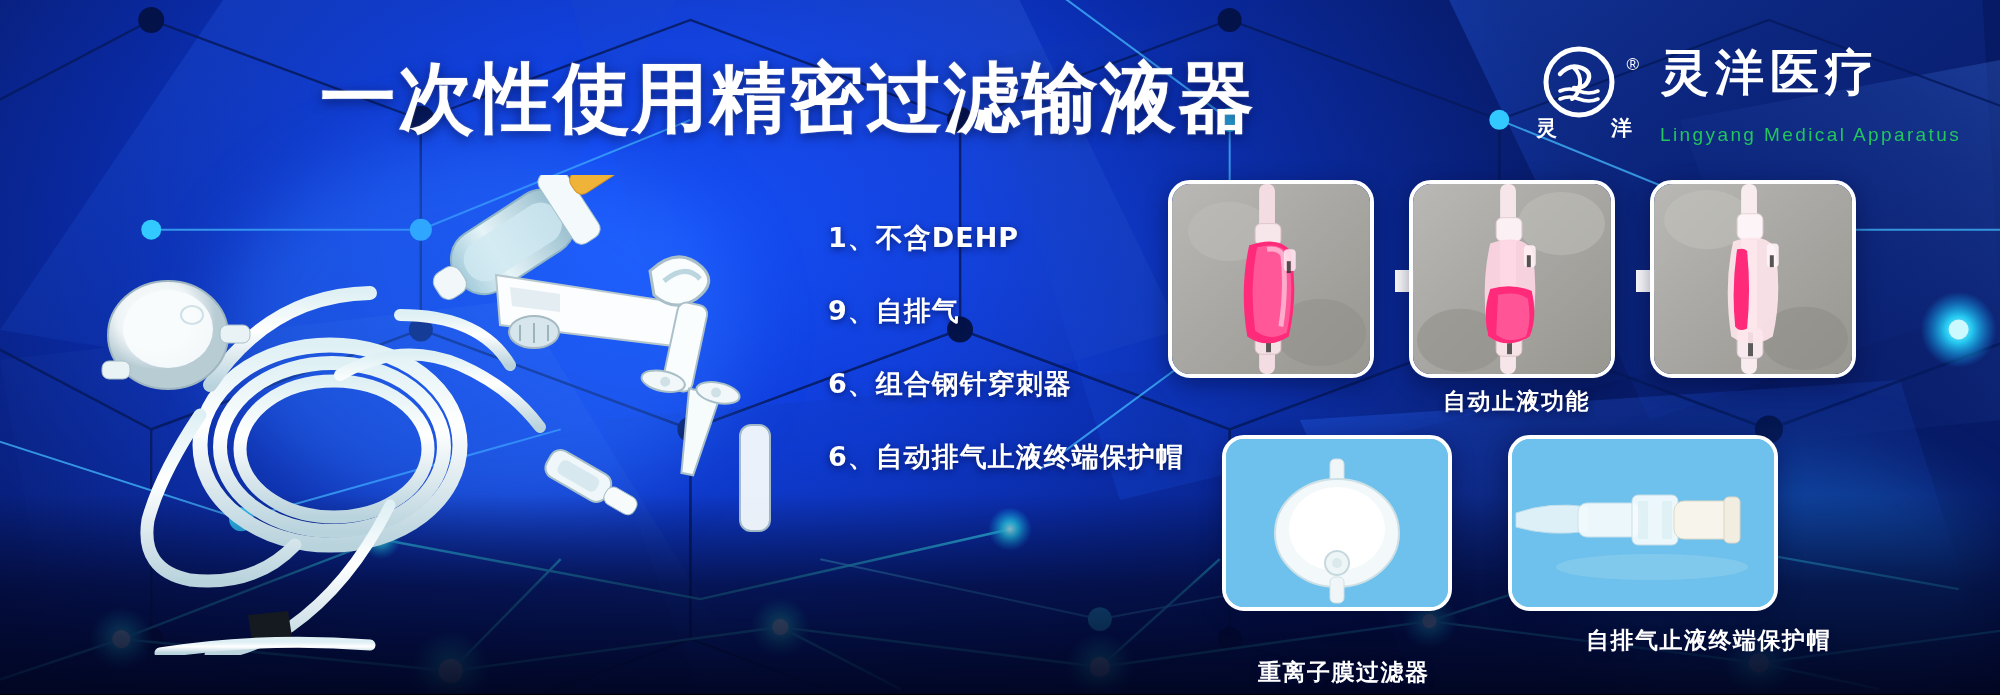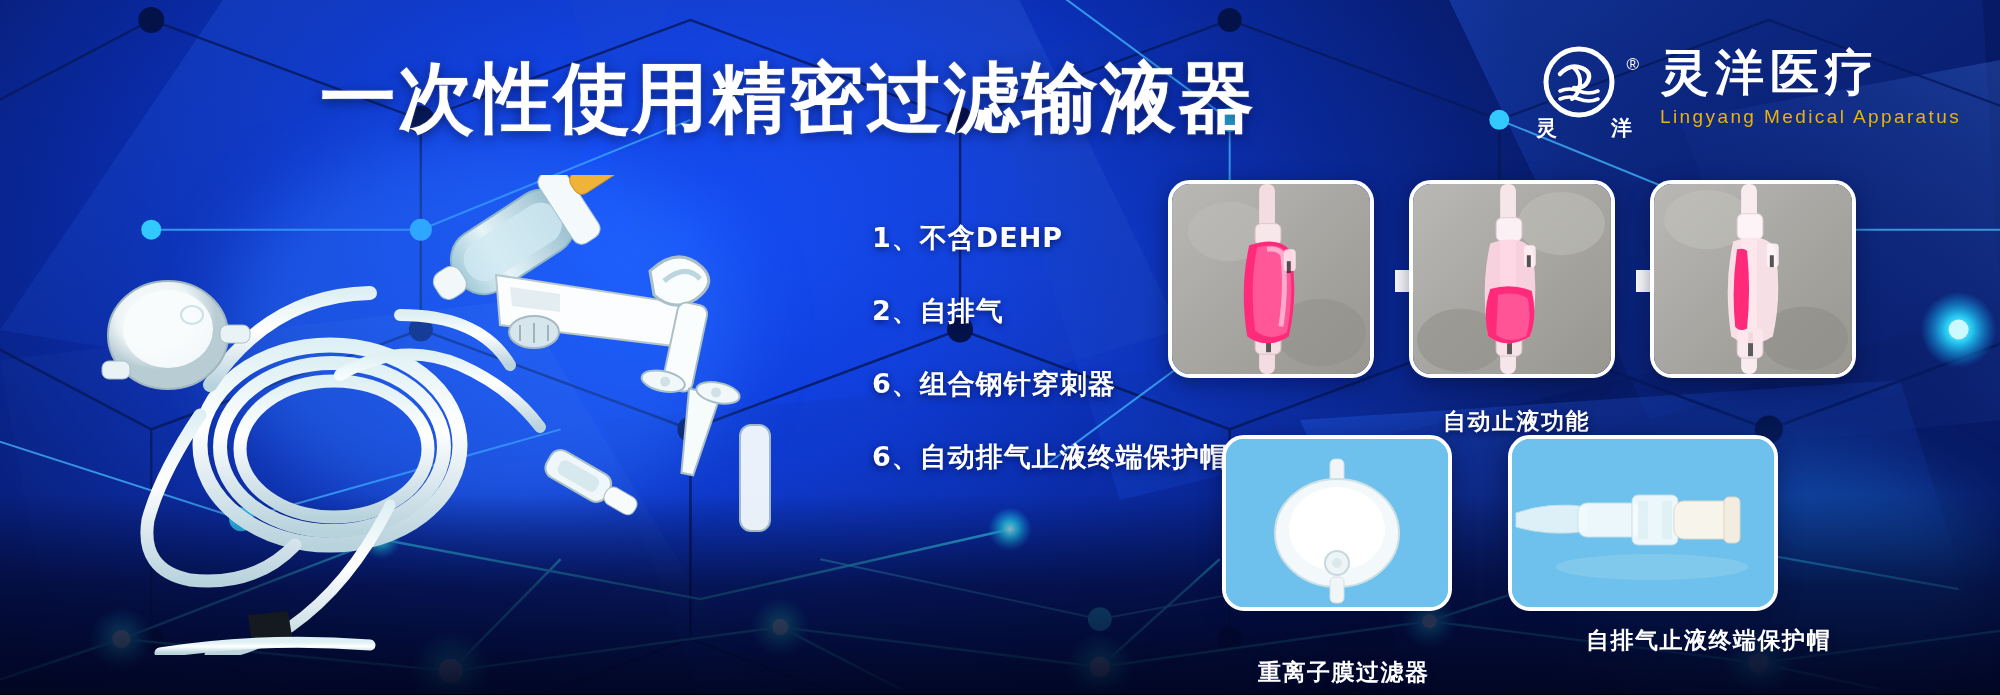--- a/index.html
+++ b/index.html
@@ -43,32 +43,31 @@
     position:absolute;left:0;top:70px;width:104px;display:flex;justify-content:space-between;
     color:#fff;font-size:21px;font-weight:bold;font-family:"DejaVu Sans",sans-serif;
     padding:0 4px;
   }
   .logo-text{margin-left:24px;padding-top:4px;}
   .logo-cn{
     color:#fff;font-size:49px;font-weight:bold;letter-spacing:6px;line-height:1;
     font-family:"DejaVu Sans","Liberation Sans",sans-serif;
   }
   .logo-en{
-    color:#eab308;font-size:19px;letter-spacing:2.4px;margin-top:9px;
+    color:#22c55e;font-size:19px;letter-spacing:2.4px;margin-top:27px;
     font-family:"Liberation Sans",sans-serif;
   }
 
   
   .features{position:absolute;left:828px;top:220px;}
   .feature{
     color:#fff;font-size:27px;font-weight:bold;letter-spacing:1px;
     font-family:"DejaVu Sans","Liberation Sans",sans-serif;
     margin-bottom:37px;white-space:nowrap;
     text-shadow:0 2px 7px rgba(0,12,70,.72);
-    margin-left:44px;
   }
   .feature:last-child{margin-bottom:0;}
 
   
   .product{position:absolute;left:40px;top:175px;width:800px;height:480px;}
   .product svg{width:100%;height:100%;display:block;}
 
   
   .card{
     position:absolute;border:4px solid #ffffff;border-radius:22px;overflow:hidden;
@@ -304,21 +303,21 @@
 
       <g>
         <path d="M208 440 L248 436 L252 462 L212 466 Z" fill="#151a20"></path>
       </g>
       <path d="M120 478 Q220 462 330 470" fill="none" stroke="url(#tube)" stroke-width="11" stroke-linecap="round"></path>
     </svg>
   </div>
 
   <div class="features">
     <div class="feature">1、不含DEHP</div>
-    <div class="feature">2、自排气</div>
+    <div class="feature">9、自排气</div>
     <div class="feature">6、组合钢针穿刺器</div>
     <div class="feature">6、自动排气止液终端保护帽</div>
   </div>
 
   <div class="card" style="left:1168px;top:180px;width:206px;height:198px;">
     <svg class="photo-svg" viewBox="0 0 200 192">
       <defs>
         <linearGradient id="bg1" x1="0" y1="0" x2="1" y2="1">
           <stop offset="0%" stop-color="#b9b8b4"></stop>
             <stop offset="45%" stop-color="#a9a8a4"></stop>
@@ -378,21 +377,21 @@
       <rect x="84" y="30" width="26" height="26" rx="6" fill="#fcf4f6" stroke="#e4d2d7"></rect>
       <rect x="84" y="146" width="26" height="30" rx="6" fill="#f7e9ed" stroke="#decbd1"></rect>
       <rect x="95" y="150" width="5" height="24" fill="#2a2a2a" opacity=".75"></rect>
       <path d="M80 58 q30 -10 42 6 q8 46 -2 90 q-22 14 -42 0 q-8 -52 2 -96 Z" fill="#fde5ec" opacity=".92"></path>
       <path d="M84 66 q8 -2 10 2 q4 38 0 78 q-8 4 -12 -2 q-4 -40 2 -78 Z" fill="#ff2b7a"></path>
       <rect x="114" y="60" width="12" height="24" rx="4" fill="#fff4f7" opacity=".9"></rect>
       <rect x="117" y="72" width="4" height="12" fill="#2a2a2a" opacity=".8"></rect>
     </svg>
   </div>
 
-  <div class="caption" style="left:1443px;top:406px;">自动止液功能</div>
+  <div class="caption" style="left:1443px;top:386px;">自动止液功能</div>
 
   <div class="card" style="left:1222px;top:435px;width:230px;height:176px;background:#6ec1ec;">
     <svg class="photo-svg" viewBox="0 0 222 168">
       <rect width="222" height="168" fill="#6ec1ec"></rect>
       <rect x="104" y="20" width="14" height="28" rx="5" fill="#f0f6f7" stroke="#cfe0e4"></rect>
       <ellipse cx="111" cy="94" rx="62" ry="54" fill="#f3f9fa" stroke="#cde0e6" stroke-width="2"></ellipse>
       <ellipse cx="111" cy="90" rx="48" ry="42" fill="#ffffff" opacity=".95"></ellipse>
       <ellipse cx="96" cy="74" rx="22" ry="16" fill="#ffffff" opacity=".7"></ellipse>
       <circle cx="111" cy="124" r="12" fill="#eef5f7" stroke="#c6d8de" stroke-width="2"></circle>
       <circle cx="111" cy="124" r="5" fill="#dbe8ec"></circle>

